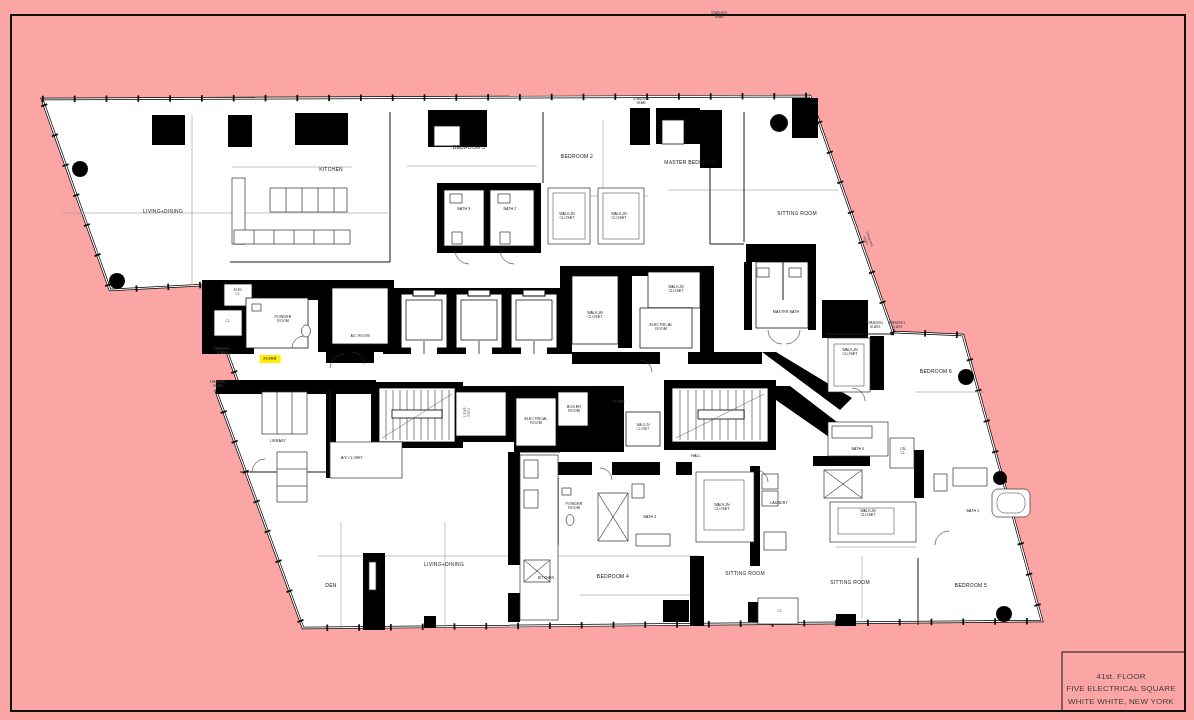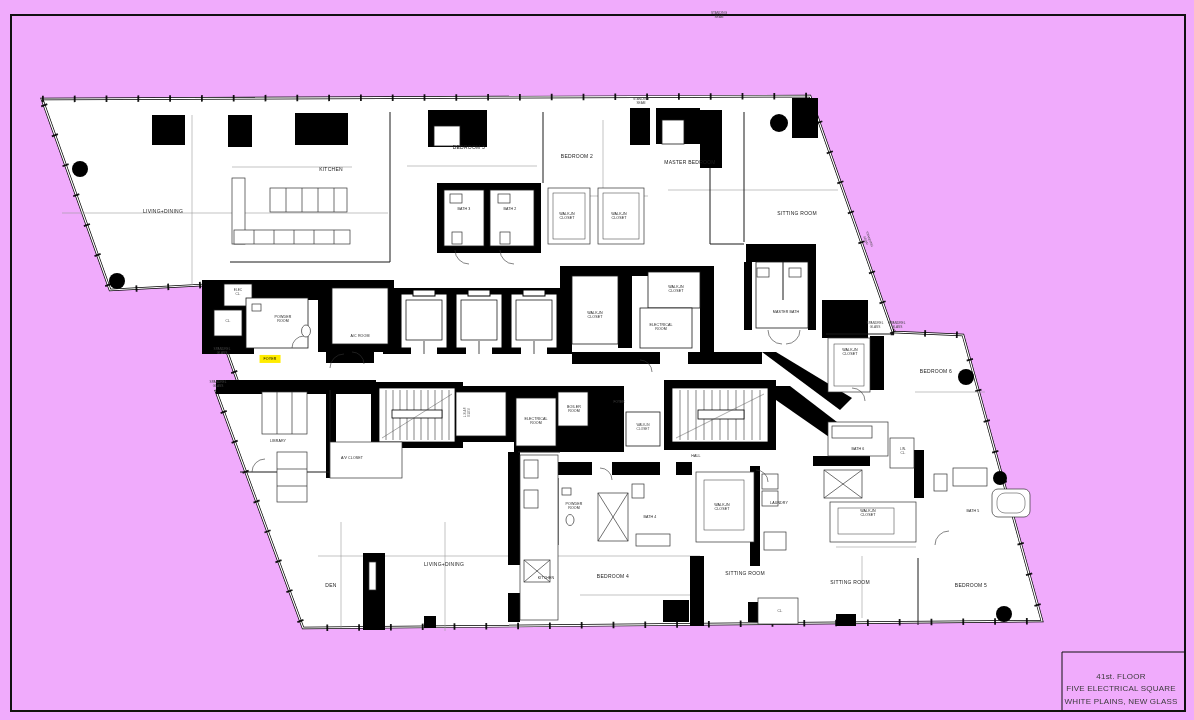--- a/index.html
+++ b/index.html
@@ -1,17 +1,17 @@
 <!DOCTYPE html>
 <html><head>
 <meta charset="utf-8">
 <style>
   html,body{margin:0;padding:0;background:#fff;width:1194px;height:720px;overflow:hidden;
     font-family:"Liberation Sans","DejaVu Sans",sans-serif;}
-  #sheet{position:relative;width:1194px;height:720px;background:#f0abfc;}
+  #sheet{position:relative;width:1194px;height:720px;background:#fca5a5;}
   #plan-svg{position:absolute;left:0;top:0;}
   #labels-layer{position:absolute;left:0;top:0;width:1194px;height:720px;pointer-events:none;}
   .plan-label{position:absolute;font-size:5px;line-height:1.15;letter-spacing:.25px;color:#1c1c1c;
     white-space:pre-line;text-align:center;transform:translate(-50%,-50%);font-stretch:condensed;}
   .plan-label.small{font-size:3.6px;letter-spacing:.1px;}
   .plan-label.tiny{font-size:3.2px;letter-spacing:0;color:#444;}
   .plan-label.highlight{background:#ffec00;padding:2px 4px;color:#000;}
   #title-block{position:absolute;right:14px;bottom:12px;width:118px;text-align:center;color:#3a3a3a;}
   #title-block .tb-line{font-size:8px;line-height:1.55;letter-spacing:.2px;font-stretch:condensed;}
 </style>
@@ -386,16 +386,16 @@
 SEAM</div>
       <div class="plan-label tiny" style="left: 641px; top: 102px; transform: translate(-50%, -50%);">STANDING
 SEAM</div>
       <div class="plan-label tiny" style="left: 867px; top: 240px; transform: translate(-50%, -50%) rotate(70deg);">STANDING
 SEAM</div>
     </div>
 
 <div id="title-block">
   <div class="tb-line">41st. FLOOR</div>
   <div class="tb-line">FIVE ELECTRICAL SQUARE</div>
-  <div class="tb-line">WHITE PLAINS, NEW GLASS</div>
+  <div class="tb-line">WHITE WHITE, NEW YORK</div>
 </div>
 
 </div>
 
 </body></html>

